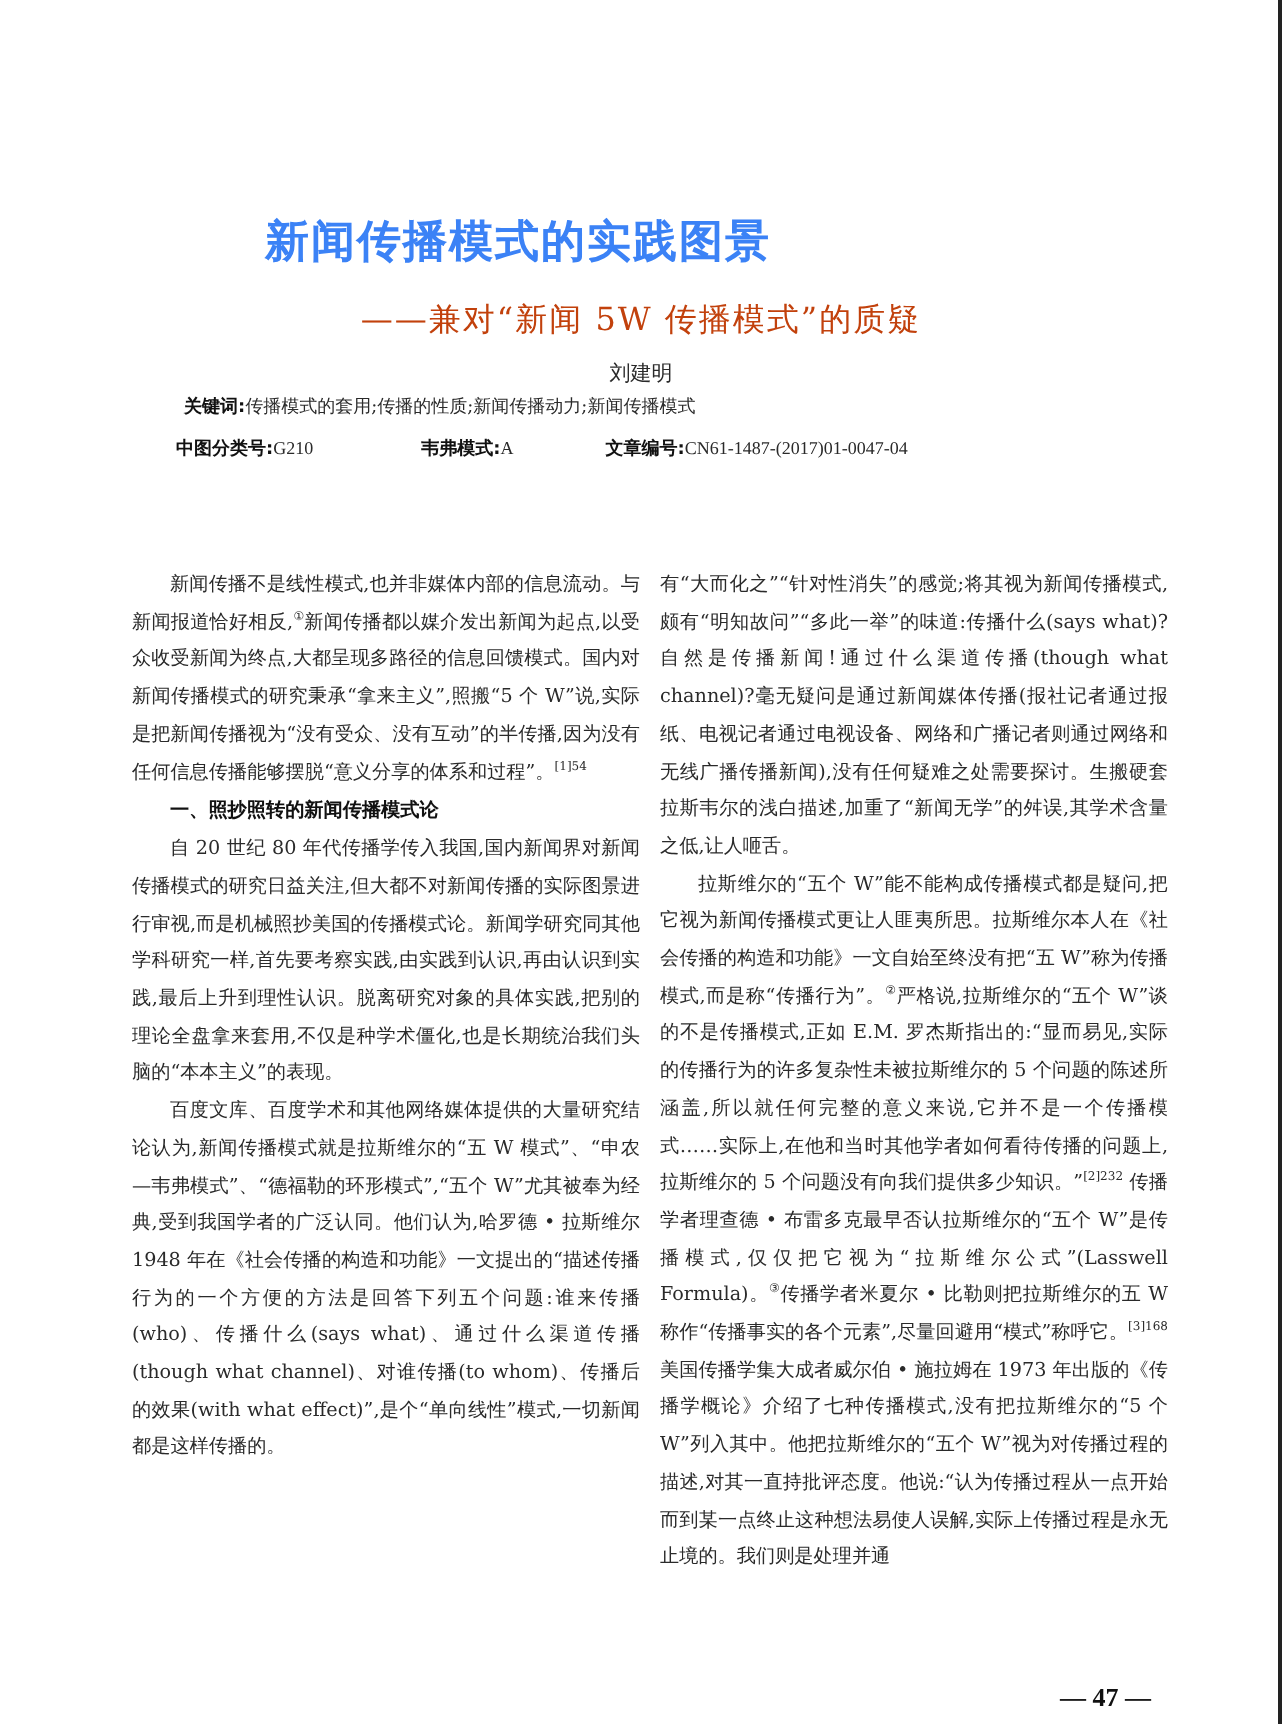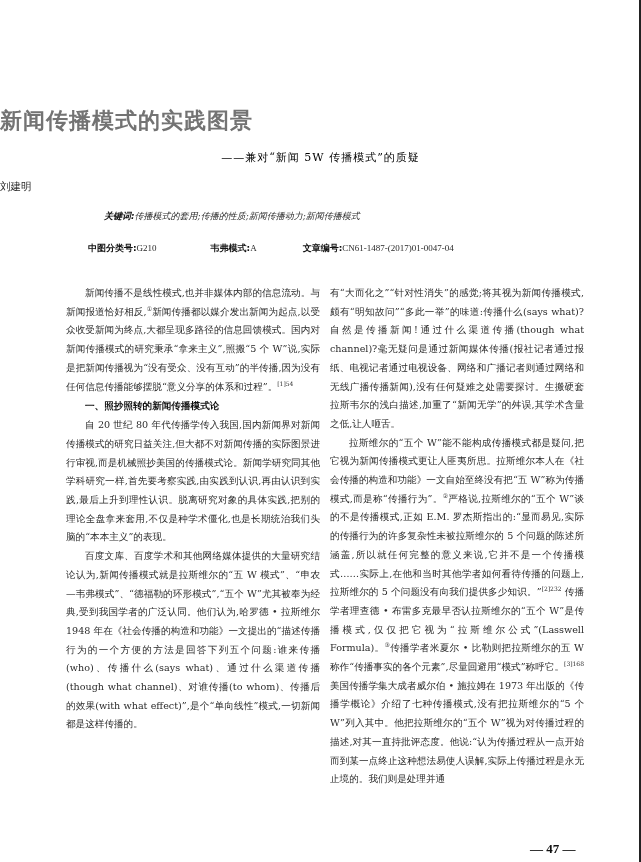--- a/index.html
+++ b/index.html
@@ -2,38 +2,38 @@
 <html><head>
 <meta charset="utf-8">
 <style>
   html, body { margin: 0; padding: 0; }
   body {
     width: 641px; height: 862px; background: #ffffff; position: relative; overflow: hidden;
     font-family: "DejaVu Serif", "Liberation Serif", serif; color: #1e1e1e;
   }
   .right-edge { position: absolute; right: 0; top: 0; width: 2px; height: 862px; background: #222; }
   .title {
-    position: absolute; top: 106px; left: 0; width: 518px; 
-    font-size: 22px; font-weight: bold; letter-spacing: 1px; color: #737373;
+    position: absolute; top: 106px; left: 0; width: 518px; text-align: center;
+    font-size: 22px; font-weight: bold; letter-spacing: 1px; color: #3b82f6;
   }
   .subtitle {
     position: absolute; top: 150px; left: 0; width: 641px; text-align: center;
-    font-size: 11px; color: #000000; letter-spacing: 1px;
+    font-size: 16px; color: #c2410c; letter-spacing: 1px;
   }
   .author {
-    position: absolute; top: 180px; left: 0; width: 641px; 
+    position: absolute; top: 180px; left: 0; width: 641px; text-align: center;
     font-size: 10.5px; color: #2a2a2a;
   }
   .abstract {
     position: absolute; top: 193px; left: 66px; width: 510px;
     font-size: 9px; line-height: 15.5px; color: #2a2a2a;
   }
   .abstract .lead { font-family: "DejaVu Sans", sans-serif; font-weight: bold; color: #111; }
   .abstract p { margin: 0; text-indent: 22px; text-align: justify; }
-  .abstract .kw { margin: 16px; padding-left: 22px; font-style: italic; }
+  .abstract .kw { margin: 4px; padding-left: 22px; }
   .meta-row { margin: 0; padding-left: 22px; display: flex; }
   .meta-row span.item { margin-right: 30px; }
   .meta-row .val { font-family: "Liberation Serif", serif; }
   .col {
     position: absolute; top: 284px; width: 254px;
     font-size: 9.6px; line-height: 18.7px; color: #2a2a2a; text-align: justify;
   }
   .col.left { left: 66px; }
   .col.right { left: 330px; }
   .col p { margin: 0; text-indent: 19px; }

